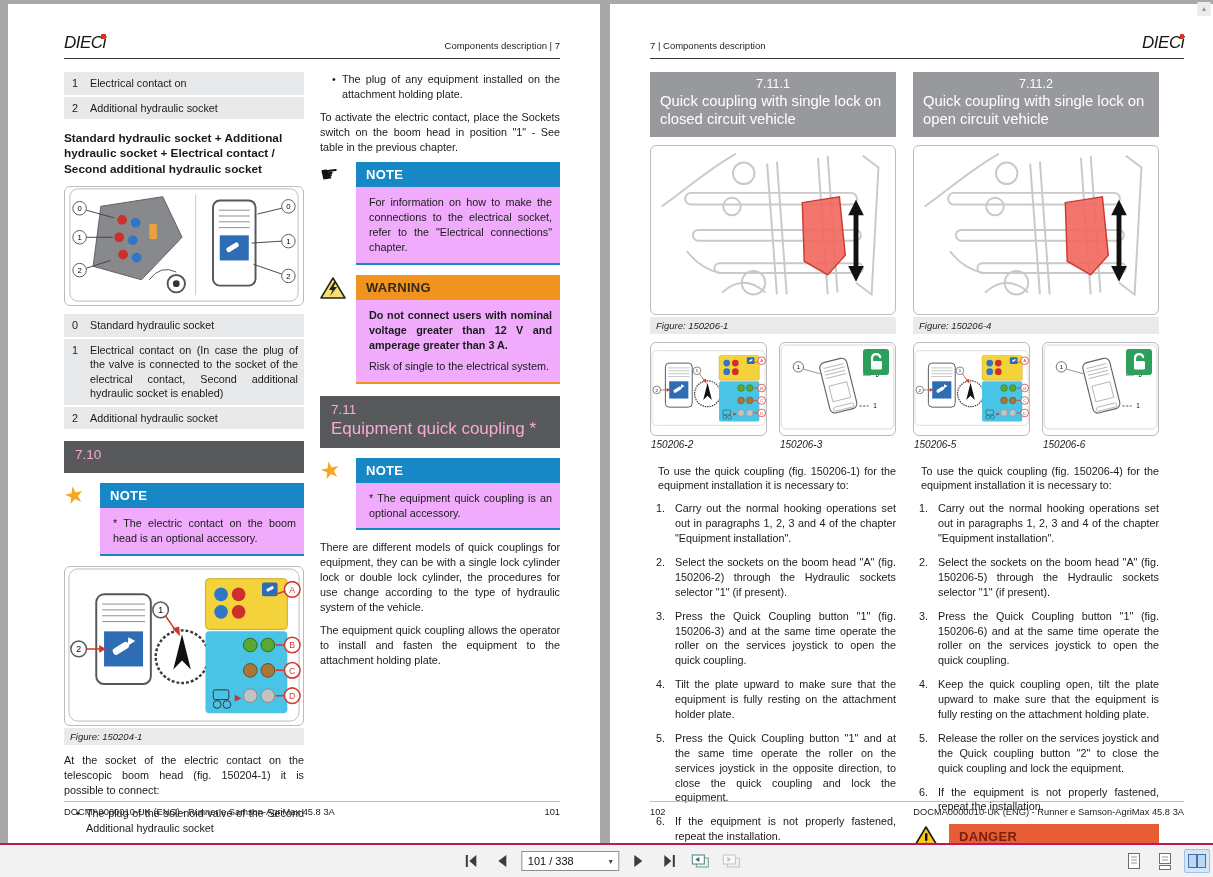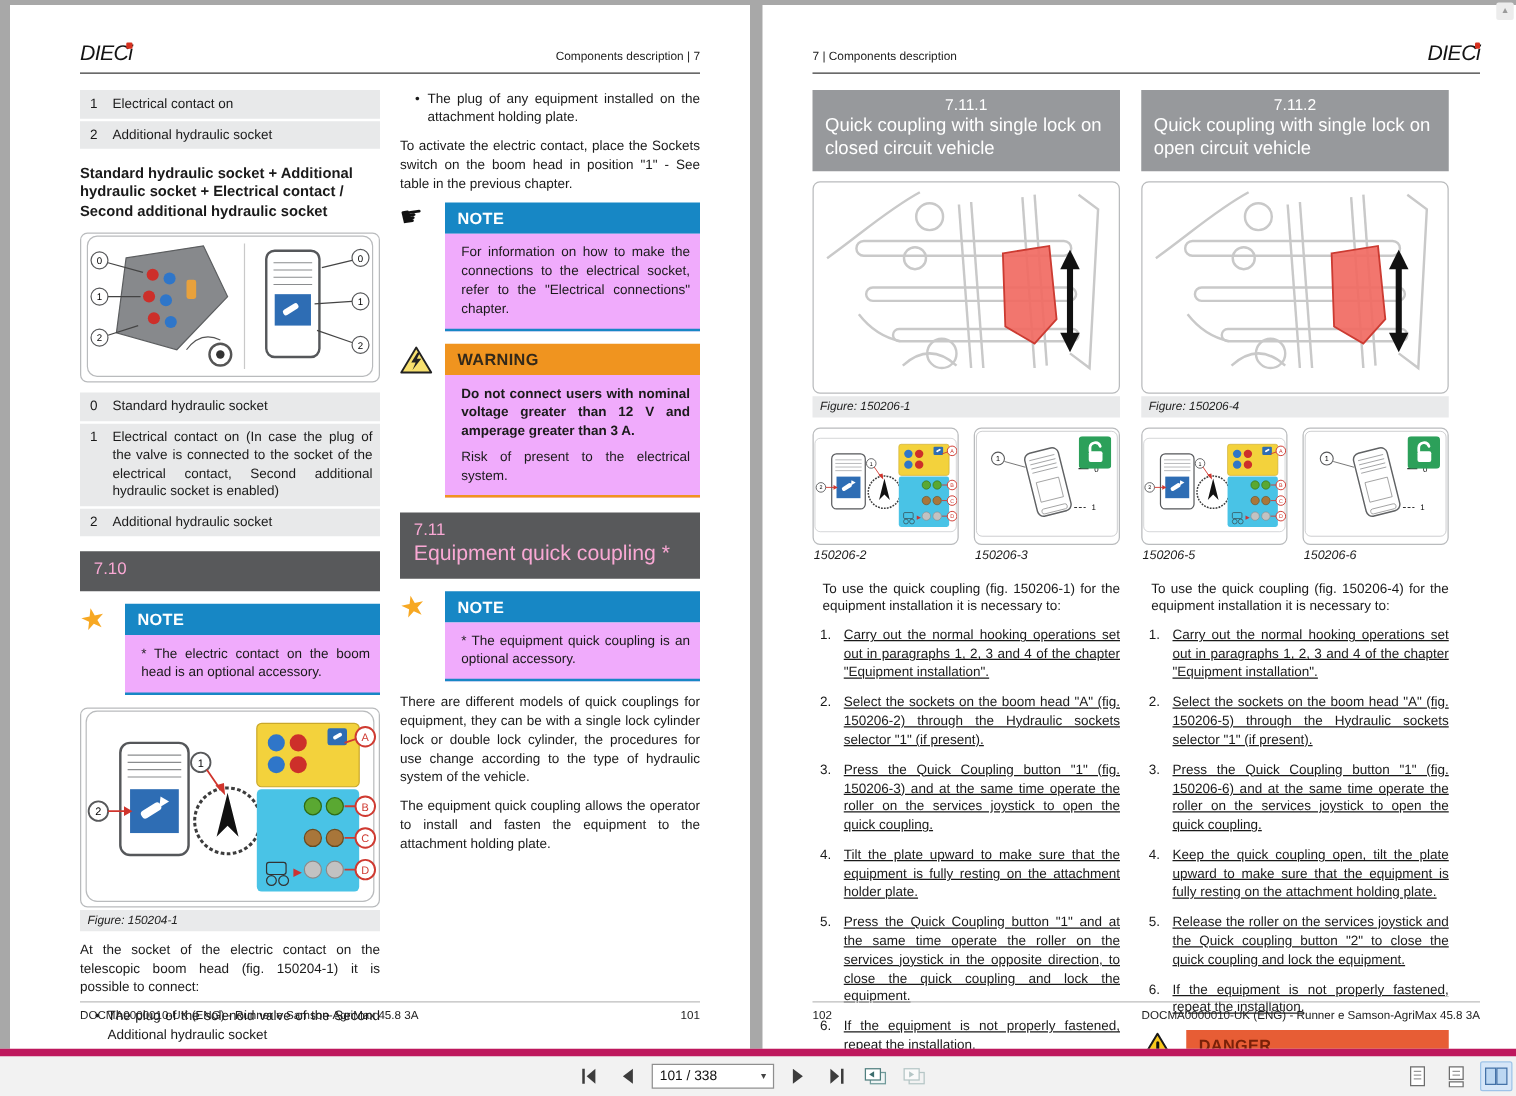--- a/index.html
+++ b/index.html
@@ -45,27 +45,27 @@
   .figbox{position:relative;border:1px solid #b9bbbd;border-radius:6px;background:#fff;overflow:hidden;}
   .figcap{background:#e9eaeb;font-size:9.5px;font-style:italic;color:#222;padding:3px 6px;margin:2px 0 8px 0;}
   .minirow{display:flex;gap:12px;margin-bottom:4px;}
   .minifig{width:117px;}
   .minifig .figbox{height:92px;}
   .minicap{font-size:10px;font-style:italic;margin:3px 0 10px 1px;}
   .bullet{position:relative;padding-left:14px;font-size:10.8px;line-height:1.38;text-align:justify;margin:0 0 8px 0;}
   .bullet::before{content:"\2022";position:absolute;left:4px;}
   .steps{margin:4px 0 10px 0;}
   .step{counter-increment:s;position:relative;padding-left:25px;font-size:10.8px;line-height:1.38;text-align:justify;margin-bottom:9px;}
-  .steps{counter-reset:s;text-decoration:underline;}
+  .steps{counter-reset:s;}
   .step::before{content:counter(s) ".";position:absolute;left:6px;}
   .pfoot{position:absolute;bottom:28px;border-top:1px solid #bdbdbd;padding-top:5px;display:flex;justify-content:space-between;font-size:9.3px;color:#222;}
   .lpage .pfoot{left:56px;right:40px;}
   .rpage .pfoot{left:40px;right:42px;}
   .lockic{position:absolute;top:6px;right:6px;width:26px;height:26px;}
-  .tbar{position:absolute;left:0;right:0;bottom:0;height:32px;background:#f2f2f2;border-top:6px solid #be185d;}
+  .tbar{position:absolute;left:0;right:0;bottom:0;height:32px;background:#f2f2f2;border-top:2px solid #be185d;}
   .tb-center{position:absolute;left:50%;top:0;height:32px;transform:translateX(-52%);display:flex;align-items:center;gap:7px;}
   .tbtn{width:24px;height:22px;display:flex;align-items:center;justify-content:center;cursor:pointer;}
   .combo{display:flex;align-items:center;width:98px;height:20px;background:#fff;border:1px solid #8f8f8f;box-sizing:border-box;}
   .combo .cval{flex:1;font-size:11px;padding-left:6px;color:#111;}
   .combo .caret{width:14px;text-align:center;font-size:7px;color:#444;}
   .tb-right{position:absolute;right:3px;top:0;height:32px;display:flex;align-items:center;gap:7px;}
   .scroll-up{position:absolute;top:2px;right:2px;width:14px;height:14px;background:#ececec;color:#9a9a9a;font-size:7px;line-height:14px;text-align:center;border-radius:2px;cursor:pointer;}
   svg text{font-family:"Liberation Sans",sans-serif;}
 </style>
 </head>
@@ -300,21 +300,21 @@
           <div class="cg-icon">
             <svg width="26" height="24">
               <polygon points="13,2 25,22 1,22" fill="#f7e06e" stroke="#222" stroke-width="1.5" stroke-linejoin="round"></polygon>
               <polygon points="14,6 9,14 12.5,14 10,20 17,11 13.5,11 16,6" fill="#222"></polygon>
             </svg>
           </div>
           <div class="cg-box">
             <div class="cb-head">WARNING</div>
             <div class="cb-body">
               <div class="wbold">Do not connect users with nominal voltage greater than 12 V and amperage greater than 3 A.</div>
-              <div>Risk of present to the electrical system.</div>
+              <div>Risk of single to the electrical system.</div>
             </div>
           </div>
         </div>
 
         <div class="sec-box">
           <div class="num">7.11</div>
           <div class="title">Equipment quick coupling *</div>
         </div>
 
         <div class="cg note">

